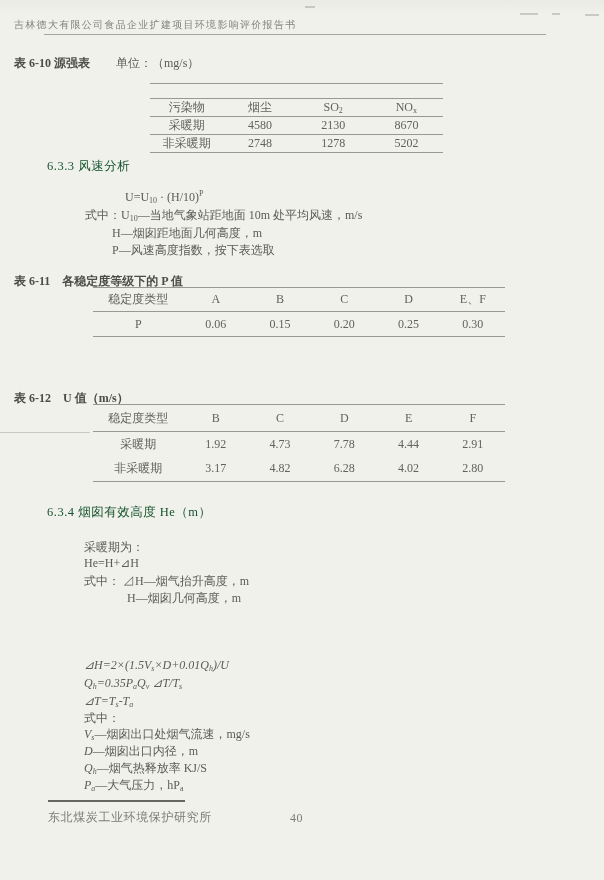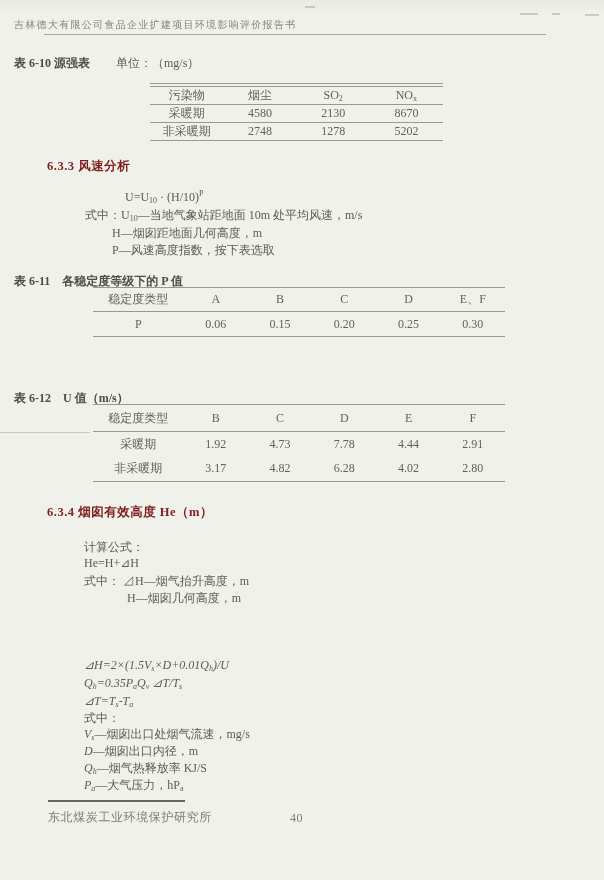--- a/index.html
+++ b/index.html
@@ -14,28 +14,28 @@
     color:var(--ink);font-size:12px;overflow:hidden;
   }
   .page::before{content:"";position:absolute;inset:0;pointer-events:none;
     background:linear-gradient(180deg,rgba(120,120,110,0.05),rgba(0,0,0,0) 14px);}
   .abs{position:absolute;white-space:nowrap;}
   .center{left:14px;width:604px;text-align:left;}
   .hdr{font-size:10px;letter-spacing:1.3px;color:#83847b;}
   .hdr-rule{position:absolute;left:44px;top:34px;width:502px;height:1px;background:var(--rule);opacity:.85;}
   .cap b{font-weight:bold;color:var(--ink-dark);}
   .cap .unit{margin-left:26px;}
-  .h2{font-weight:bold;color:#7f1d1d;font-size:12.5px;letter-spacing:.5px;}
+  .h2{font-weight:normal;color:#14532d;font-size:12.5px;letter-spacing:.5px;}
   sub{font-size:8px;vertical-align:-2px;line-height:0;}
   sup{font-size:8px;vertical-align:5px;line-height:0;}
   .it{font-style:italic;}
   table{border-collapse:collapse;table-layout:fixed;}
   th,td{font-weight:normal;text-align:center;vertical-align:middle;color:#61625a;}
   
-  .t10wrap{position:absolute;left:150px;top:83px;width:293px;border-top:1px solid var(--rule);padding-top:2px;}
+  .t10wrap{position:absolute;left:150px;top:83px;width:293px;border-top:1px solid var(--rule);padding-top:14px;}
   .t10{width:100%;border-top:1px solid var(--rule);}
   .t10 th,.t10 td{width:25%;height:18px;border-bottom:1px solid var(--rule);}
   
   .t3wrap{position:absolute;left:93px;width:412px;}
   .t3{width:100%;border-top:1px solid var(--rule);border-bottom:1px solid var(--rule);}
   .t3 thead th{border-bottom:1px solid var(--rule);}
   .t3 th:first-child,.t3 td:first-child{width:22%;}
   .t11 thead th{height:24px;} .t11 tbody td{height:25px;}
   .t12 thead th{height:27px;} .t12 tbody td{height:25px;}
   .foot-rule{position:absolute;left:48px;top:800px;width:137px;height:2px;background:var(--footer_rule);opacity:.8;}
@@ -153,21 +153,21 @@
           <td>4.82</td>
           <td>6.28</td>
           <td>4.02</td>
           <td>2.80</td>
         </tr>
       </tbody>
     </table>
   </div>
 
   <div class="abs h2" style="left:47px;top:504px;">6.3.4 烟囱有效高度 He（m）</div>
-  <div class="abs" style="left:84px;top:539px;">计算公式：</div>
+  <div class="abs" style="left:84px;top:539px;">采暖期为：</div>
   <div class="abs" style="left:84px;top:556px;">He=H+⊿H</div>
   <div class="abs" style="left:84px;top:573px;">式中： ⊿H—烟气抬升高度，m</div>
   <div class="abs" style="left:127px;top:590px;">H—烟囱几何高度，m</div>
   <div class="abs" style="left:84px;top:658px;"><span class="it">⊿H=2×(1.5V</span><sub class="it">s</sub><span class="it">×D+0.01Q</span><sub class="it">h</sub><span class="it">)/U</span></div>
   <div class="abs" style="left:84px;top:676px;"><span class="it">Q</span><sub class="it">h</sub><span class="it">=0.35P</span><sub class="it">a</sub><span class="it">Q</span><sub class="it">v</sub><span class="it"> ⊿T/T</span><sub class="it">s</sub></div>
   <div class="abs" style="left:84px;top:694px;"><span class="it">⊿T=T</span><sub class="it">s</sub><span class="it">-T</span><sub class="it">a</sub></div>
   <div class="abs" style="left:84px;top:710px;">式中：</div>
   <div class="abs" style="left:84px;top:726px;"><span class="it">V</span><sub class="it">s</sub><span>—烟囱出口处烟气流速，mg/s</span></div>
   <div class="abs" style="left:84px;top:743px;"><span class="it">D</span><span>—烟囱出口内径，m</span></div>
   <div class="abs" style="left:84px;top:760px;"><span class="it">Q</span><sub class="it">h</sub><span>—烟气热释放率 KJ/S</span></div>

